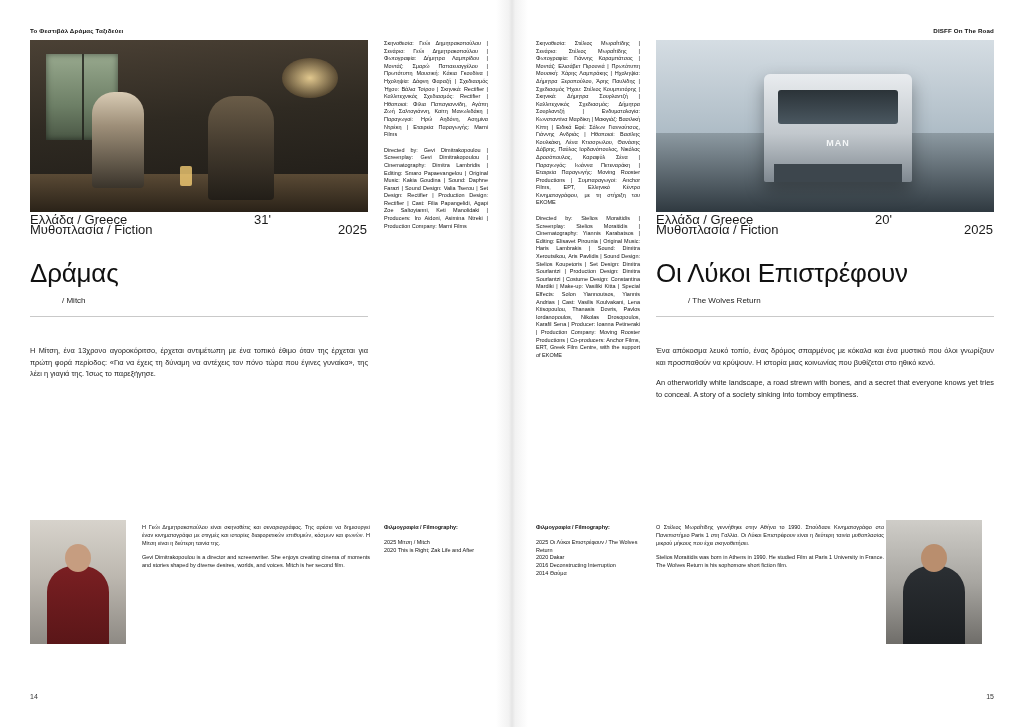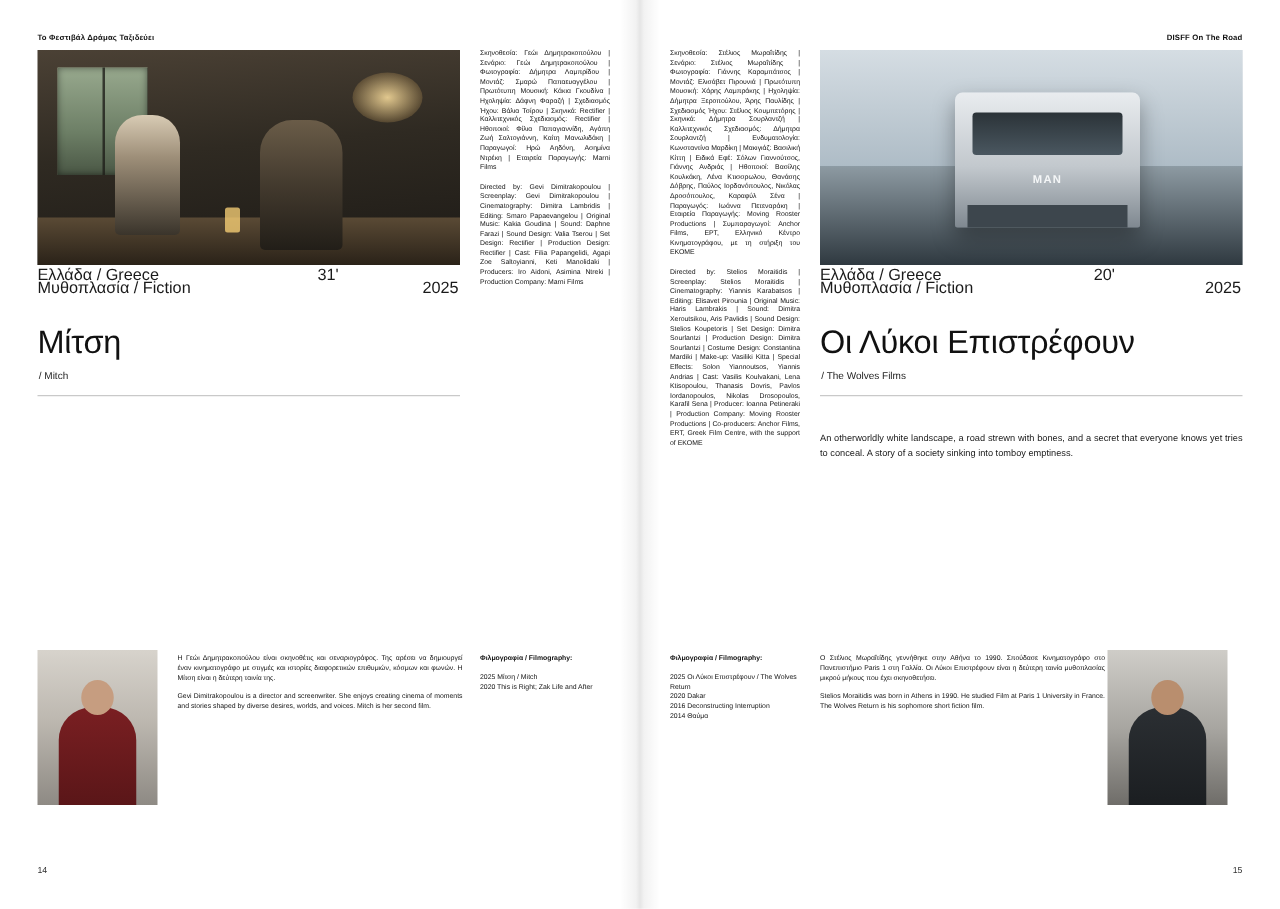--- a/index.html
+++ b/index.html
@@ -160,20 +160,21 @@
     position: absolute;
     font-size: 26px;
     font-weight: 400;
     letter-spacing: -0.2px;
     color: #111;
   }
   .film-subtitle {
     position: absolute;
     font-size: 8px;
     color: #222;
+    margin-left: 31px;
   }
   .rule {
     position: absolute;
     height: 1px;
     background: #c9c9c9;
   }
 
   .synopsis {
     position: absolute;
     font-size: 7.4px;
@@ -255,25 +256,26 @@
       <div class="mitch-fig-a"></div>
       <div class="mitch-fig-b"></div>
       <div class="mitch-glass"></div>
     </div>
 
     <div class="meta-row" style="left:30px; top:215px;">Ελλάδα / Greece</div>
     <div class="meta-row" style="left:30px; top:225px;">Μυθοπλασία / Fiction</div>
     <div class="meta-row" style="left:254px; top:215px;">31'</div>
     <div class="meta-row" style="left:338px; top:225px;">2025</div>
 
-    <div class="film-title" style="left:30px; top:258px;">Μίτση</div>
+    <div class="film-title" style="left:30px; top:258px;">Δράμας</div>
     <div class="film-subtitle" style="left:31px; top:296px;">/ Mitch</div>
     <div class="rule" style="left:30px; top:316px; width:338px;"></div>
 
     <div class="synopsis" style="left:30px; top:345px; width:338px;">
+      <p>Η Μίτση, ένα 13χρονο αγοροκόριτσο, έρχεται αντιμέτωπη με ένα τοπικό έθιμο όταν της έρχεται για πρώτη φορά περίοδος: «Για να έχεις τη δύναμη να αντέχεις τον πόνο τώρα που έγινες γυναίκα», της λέει η γιαγιά της. Ίσως το παρεξήγησε.</p>
     </div>
 
     <div class="credits" style="left:384px; top:40px; width:104px;">
       <p>Σκηνοθεσία: Γεώι Δημητρακοπούλου | Σενάριο: Γεώι Δημητρακοπούλου | Φωτογραφία: Δήμητρα Λαμπρίδου | Μοντάζ: Σμαρώ Παπαευαγγέλου | Πρωτότυπη Μουσική: Κάκια Γκουδίνα | Ηχοληψία: Δάφνη Φαραζή | Σχεδιασμός Ήχου: Βάλια Τσίρου | Σκηνικά: Rectifier | Καλλιτεχνικός Σχεδιασμός: Rectifier | Ηθοποιοί: Φίλια Παπαγιαννίδη, Αγάπη Ζωή Σαλτογιάννη, Καίτη Μανωλιδάκη | Παραγωγοί: Ηρώ Αηδόνη, Ασημίνα Ντρέκη | Εταιρεία Παραγωγής: Marni Films</p>
       <p>Directed by: Gevi Dimitrakopoulou | Screenplay: Gevi Dimitrakopoulou | Cinematography: Dimitra Lambridis | Editing: Smaro Papaevangelou | Original Music: Kakia Goudina | Sound: Daphne Farazi | Sound Design: Valia Tserou | Set Design: Rectifier | Production Design: Rectifier | Cast: Filia Papangelidi, Agapi Zoe Saltoyianni, Keti Manolidaki | Producers: Iro Aidoni, Asimina Ntreki | Production Company: Marni Films</p>
     </div>
 
     <div class="bio-photo" id="bio-photo-mitch">
       <div class="bio-person"></div>
     </div>
@@ -303,24 +305,25 @@
         <div class="wolves-label">MAN</div>
       </div>
     </div>
 
     <div class="meta-row" style="left:144px; top:215px;">Ελλάδα / Greece</div>
     <div class="meta-row" style="left:144px; top:225px;">Μυθοπλασία / Fiction</div>
     <div class="meta-row" style="left:349px; top:215px;margin-left:14px;">20'</div>
     <div class="meta-row" style="left:452px; top:225px;">2025</div>
 
     <div class="film-title" style="left:144px; top:258px;">Οι Λύκοι Επιστρέφουν</div>
-    <div class="film-subtitle" style="left:145px; top:296px;">/ The Wolves Films</div>
+    <div class="film-subtitle" style="left:145px; top:296px;">/ The Wolves Return</div>
     <div class="rule" style="left:144px; top:316px; width:338px;"></div>
 
     <div class="synopsis" style="left:144px; top:345px; width:338px;">
+      <p>Ένα απόκοσμα λευκό τοπίο, ένας δρόμος σπαρμένος με κόκαλα και ένα μυστικό που όλοι γνωρίζουν και προσπαθούν να κρύψουν. Η ιστορία μιας κοινωνίας που βυθίζεται στο ηθικό κενό.</p>
       <p>An otherworldly white landscape, a road strewn with bones, and a secret that everyone knows yet tries to conceal. A story of a society sinking into tomboy emptiness.</p>
     </div>
 
     <div class="credits" style="left:24px; top:40px; width:104px;">
       <p>Σκηνοθεσία: Στέλιος Μωραΐτίδης | Σενάριο: Στέλιος Μωραΐτίδης | Φωτογραφία: Γιάννης Καραμπάτσος | Μοντάζ: Ελισάβετ Πιρουνιά | Πρωτότυπη Μουσική: Χάρης Λαμπράκης | Ηχοληψία: Δήμητρα Ξεροπούλου, Άρης Παυλίδης | Σχεδιασμός Ήχου: Στέλιος Κουμπετόρης | Σκηνικά: Δήμητρα Σουρλαντζή | Καλλιτεχνικός Σχεδιασμός: Δήμητρα Σουρλαντζή | Ενδυματολογία: Κωνσταντίνα Μαρδίκη | Μακιγιάζ: Βασιλική Κίττη | Ειδικά Εφέ: Σόλων Γιαννούτσος, Γιάννης Ανδριάς | Ηθοποιοί: Βασίλης Κουλκάκη, Λένα Κτισσρωλου, Θανάσης Δόβρης, Παύλος Ιορδανόπουλος, Νικόλας Δροσόπουλος, Καραφύλ Σένα | Παραγωγός: Ιωάννα Πετεναράκη | Εταιρεία Παραγωγής: Moving Rooster Productions | Συμπαραγωγοί: Anchor Films, ΕΡΤ, Ελληνικό Κέντρο Κινηματογράφου, με τη στήριξη του ΕΚΟΜΕ</p>
       <p>Directed by: Stelios Moraitidis | Screenplay: Stelios Moraitidis | Cinematography: Yiannis Karabatsos | Editing: Elisavet Pirounia | Original Music: Haris Lambrakis | Sound: Dimitra Xeroutsikou, Aris Pavlidis | Sound Design: Stelios Koupetoris | Set Design: Dimitra Sourlantzi | Production Design: Dimitra Sourlantzi | Costume Design: Constantina Mardiki | Make-up: Vasiliki Kitta | Special Effects: Solon Yiannoutsos, Yiannis Andrias | Cast: Vasilis Koulvakani, Lena Ktisopoulou, Thanasis Dovris, Pavlos Iordanopoulos, Nikolas Drosopoulos, Karafil Sena | Producer: Ioanna Petineraki | Production Company: Moving Rooster Productions | Co-producers: Anchor Films, ERT, Greek Film Centre, with the support of EKOME</p>
     </div>
 
     <div class="filmo" style="left:24px; top:524px; width:104px;">
       <b class="head">Φιλμογραφία / Filmography:</b>

